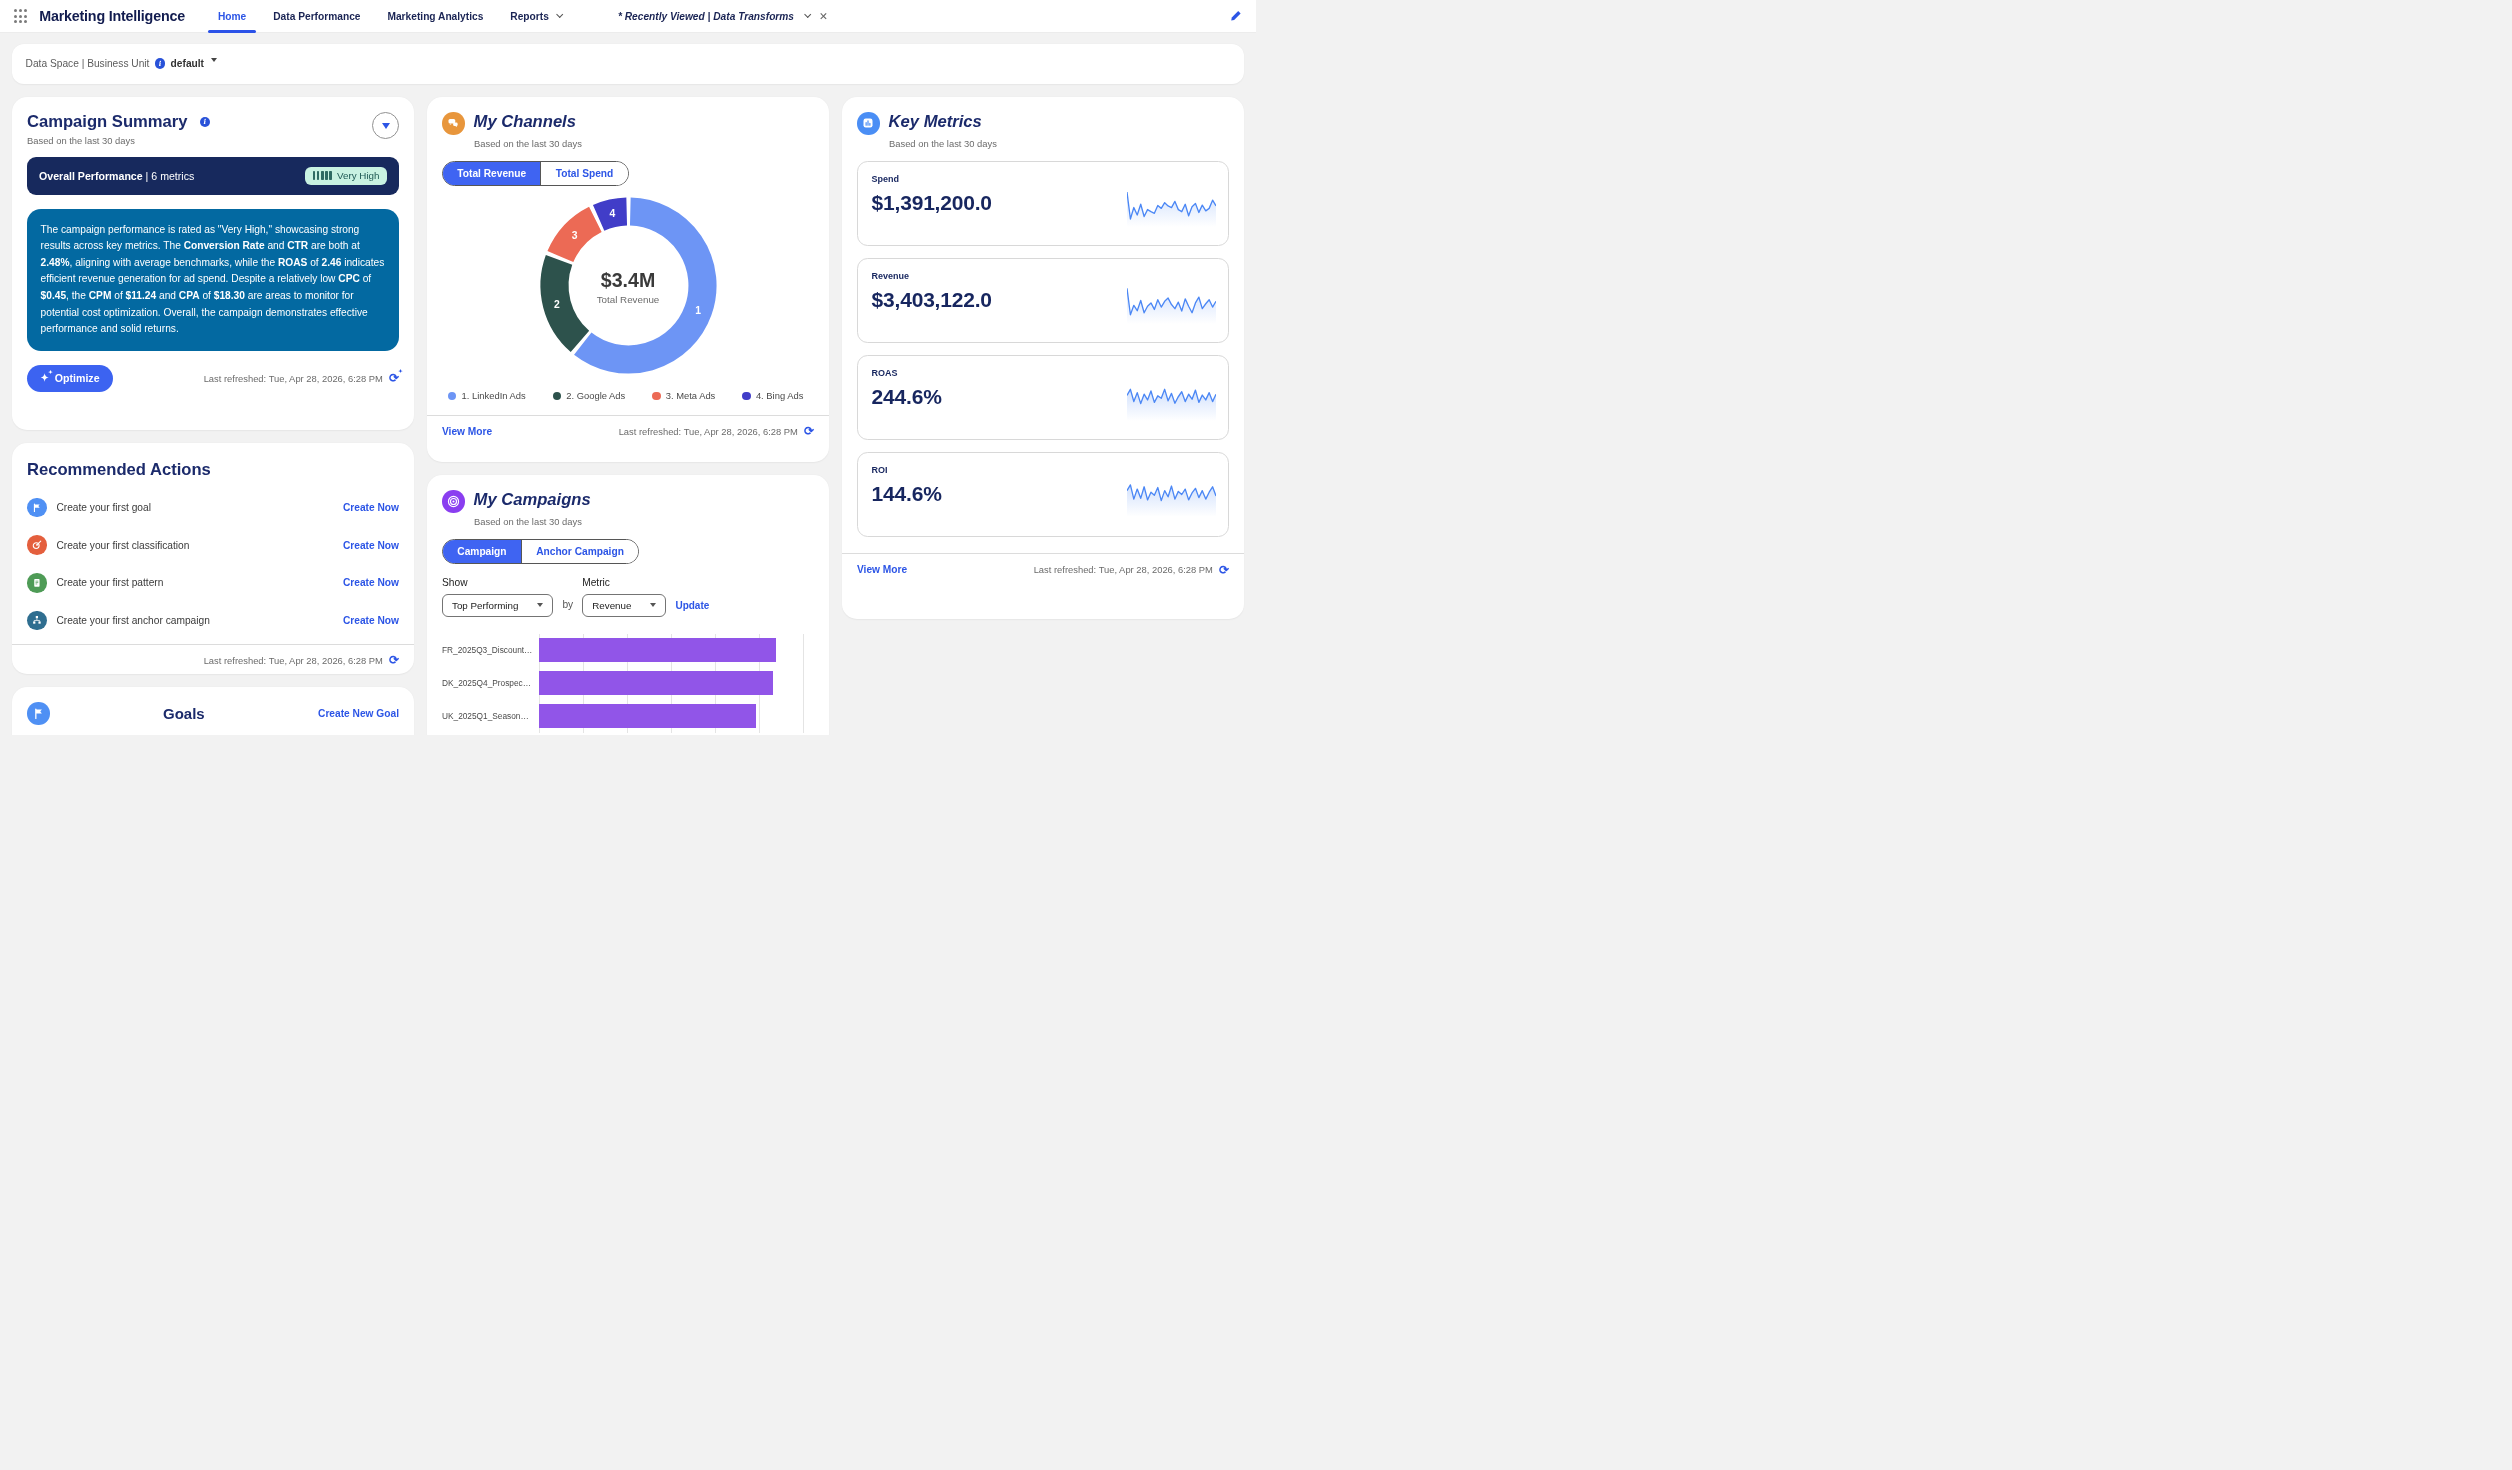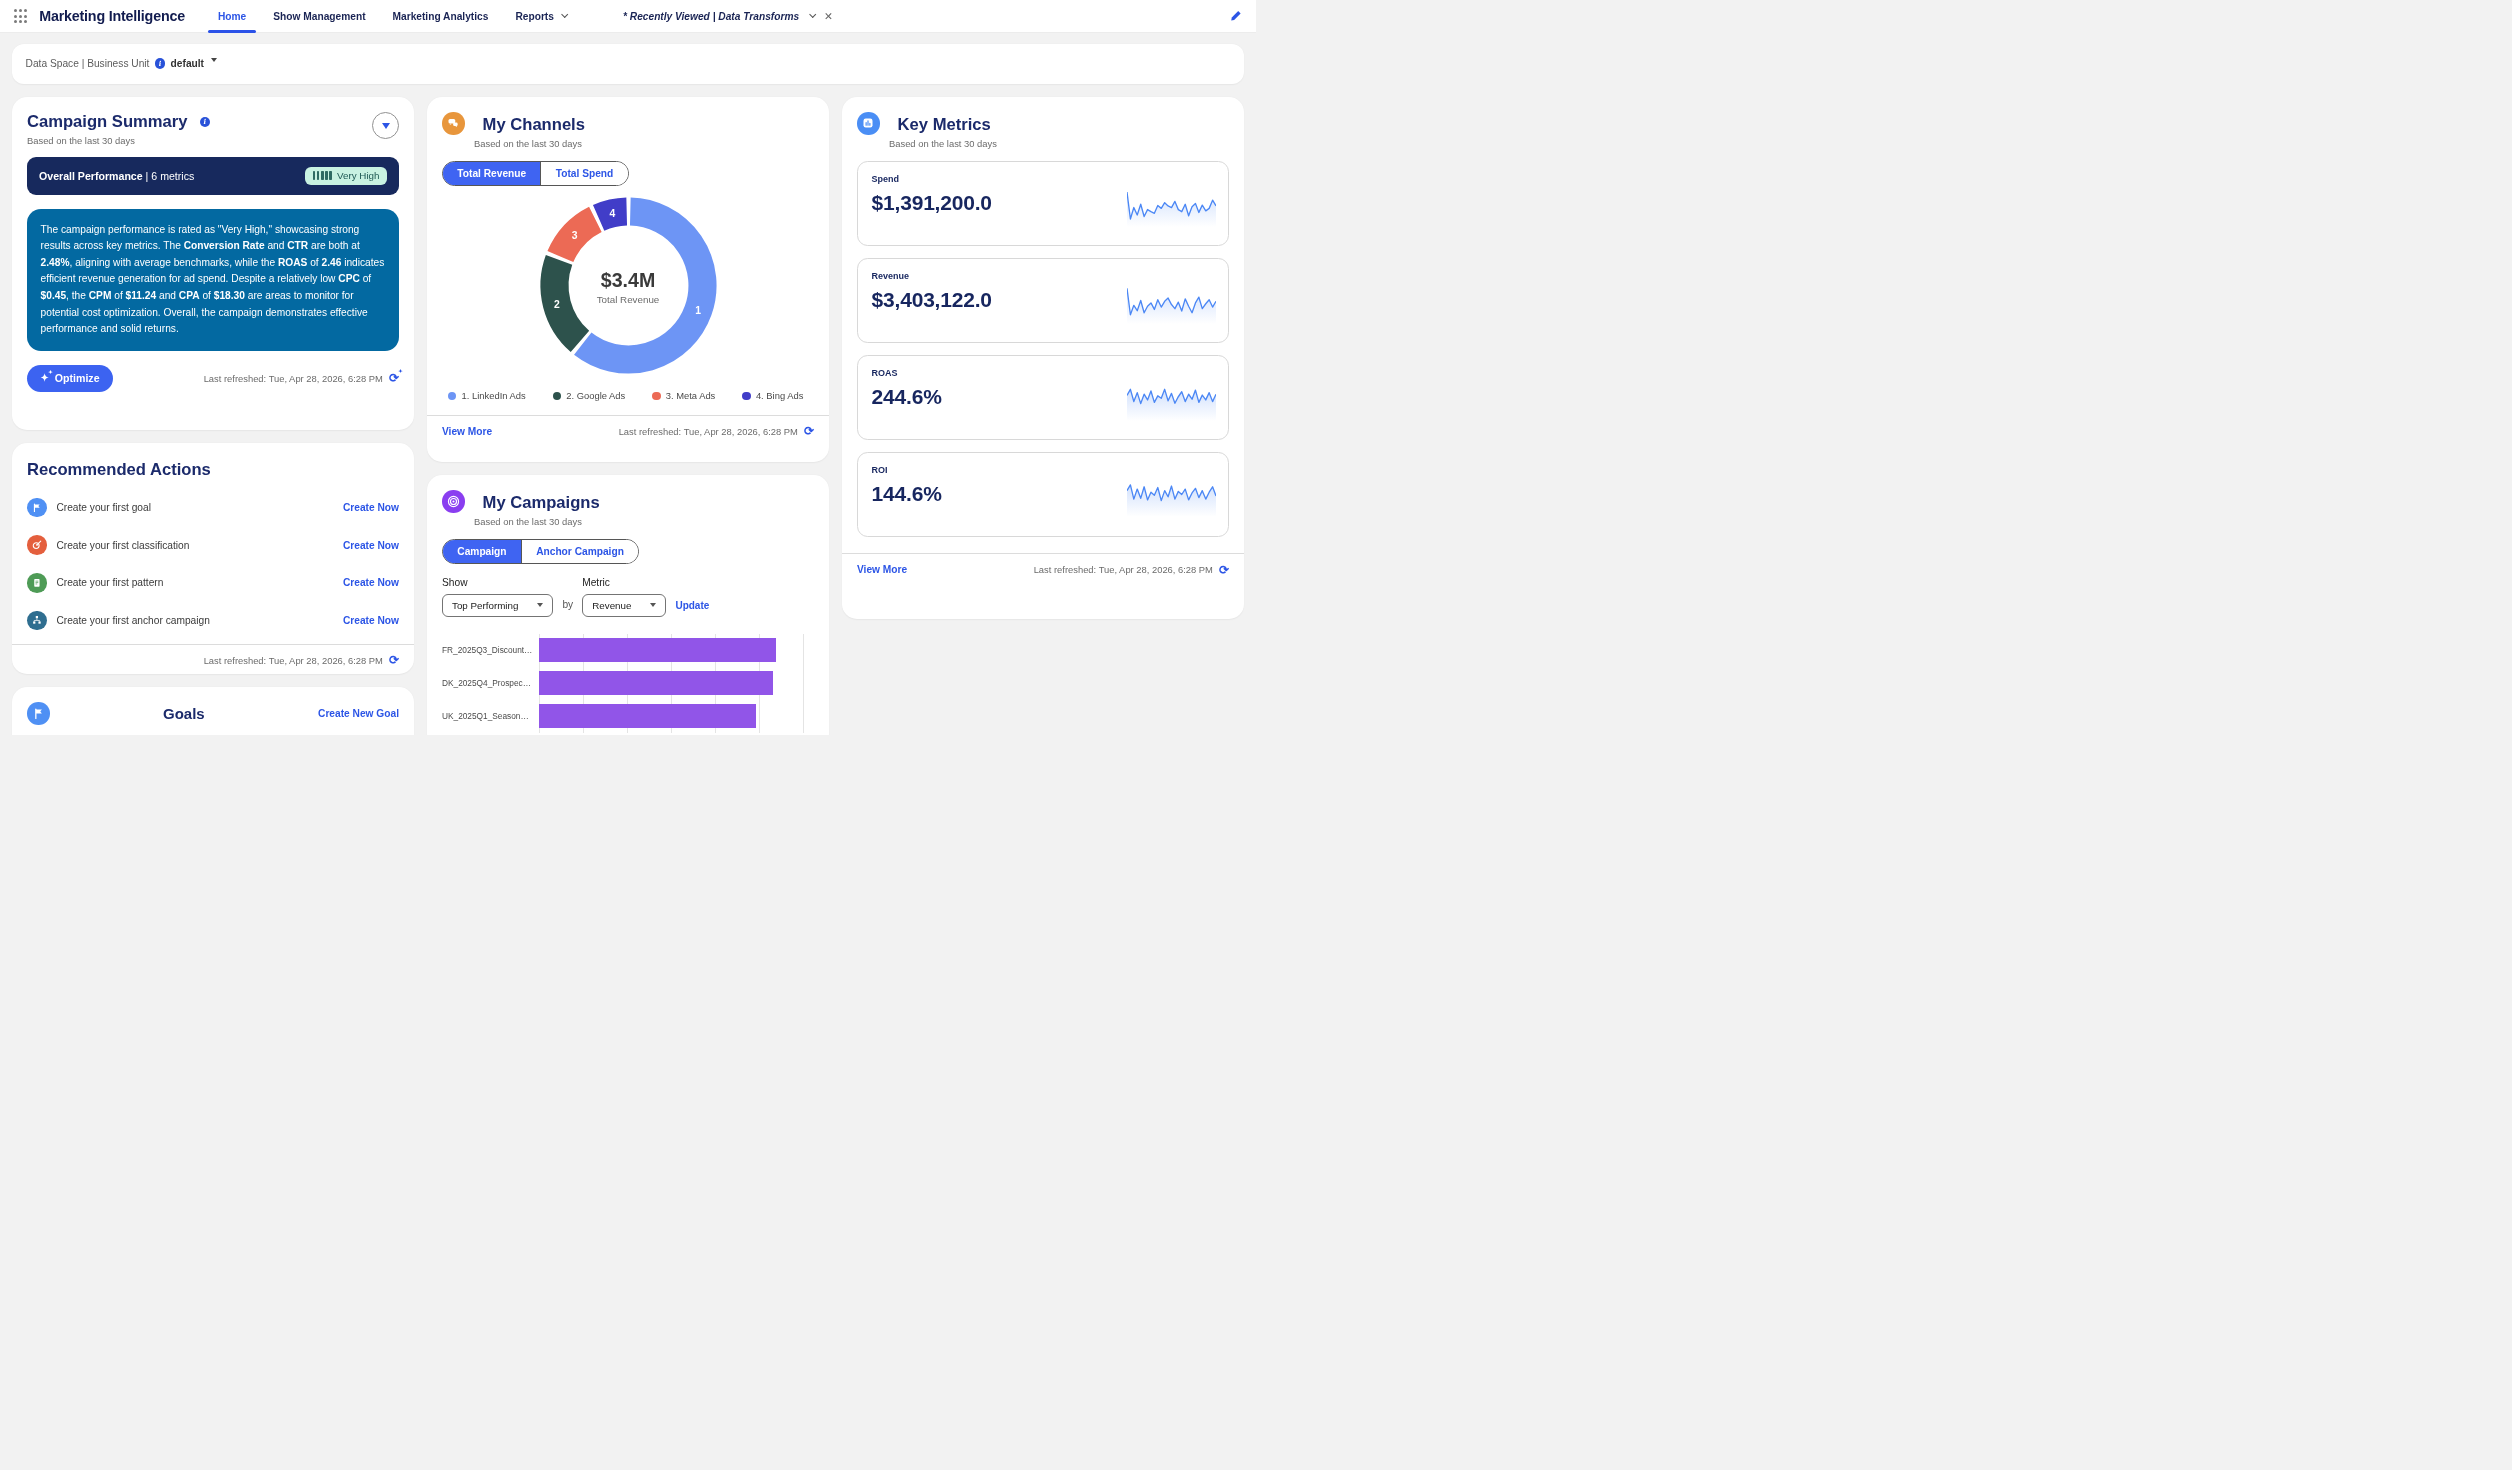--- a/index.html
+++ b/index.html
@@ -37,21 +37,21 @@
   .tri-down { width:0; height:0; border-left:3.8px solid transparent; border-right:3.8px solid transparent;
     border-top:4.5px solid #444; display:inline-block; }
 
   
   .main { display:grid; grid-template-columns:1fr 1fr 1fr; gap:13px; padding:0 12px; align-items:start; }
   .col { display:flex; flex-direction:column; gap:13px; }
   .card { background:#fff; border-radius:15px; box-shadow:0 0.8px 1.5px rgba(0,0,0,.05); padding:15px; }
 
   .sec-title { font-size:16.6px; font-weight:bold; color:#1b2a6b; }
   .sub { font-size:9.4px; color:#6b6b6b; margin-top:3px; }
-  .hdr { display:flex; align-items:flex-end; gap:18px; }
+  .hdr { display:flex; align-items:flex-start; gap:9px;font-style:italic; }
   .circle-ic { width:22.6px; height:22.6px; border-radius:50%; flex:none; display:flex;
     align-items:center; justify-content:center; }
 
   
   .cs-head { display:flex; align-items:flex-start; justify-content:space-between; }
   .collapse-btn { width:27px; height:27px; border-radius:50%; border:1.1px solid #919191; background:#fff;
     display:flex; align-items:center; justify-content:center; cursor:pointer; }
   .collapse-btn .tri { width:0; height:0; border-left:4.5px solid transparent; border-right:4.5px solid transparent;
     border-top:6px solid #2c55e6; }
   .navy-panel { background:#17295d; border-radius:9px; margin-top:10.6px; padding:9.8px 12px;
@@ -160,21 +160,21 @@
       <i></i>
       <i></i>
   </div>
   <div class="app-title">Marketing Intelligence</div>
   <div class="tabs">
     <div class="tab active">
       <span>Home</span>
         <span class="underline"></span>
     </div>
     <div class="tab">
-      <span>Show Management</span>
+      <span>Data Performance</span>
     </div>
     <div class="tab">
       <span>Marketing Analytics</span>
     </div>
     <div class="tab">
       <span>Reports</span>
       <span class="chev"></span>
     </div>
     <div class="recent-tab">
       <span class="recent-label">* Recently Viewed | Data Transforms</span>

